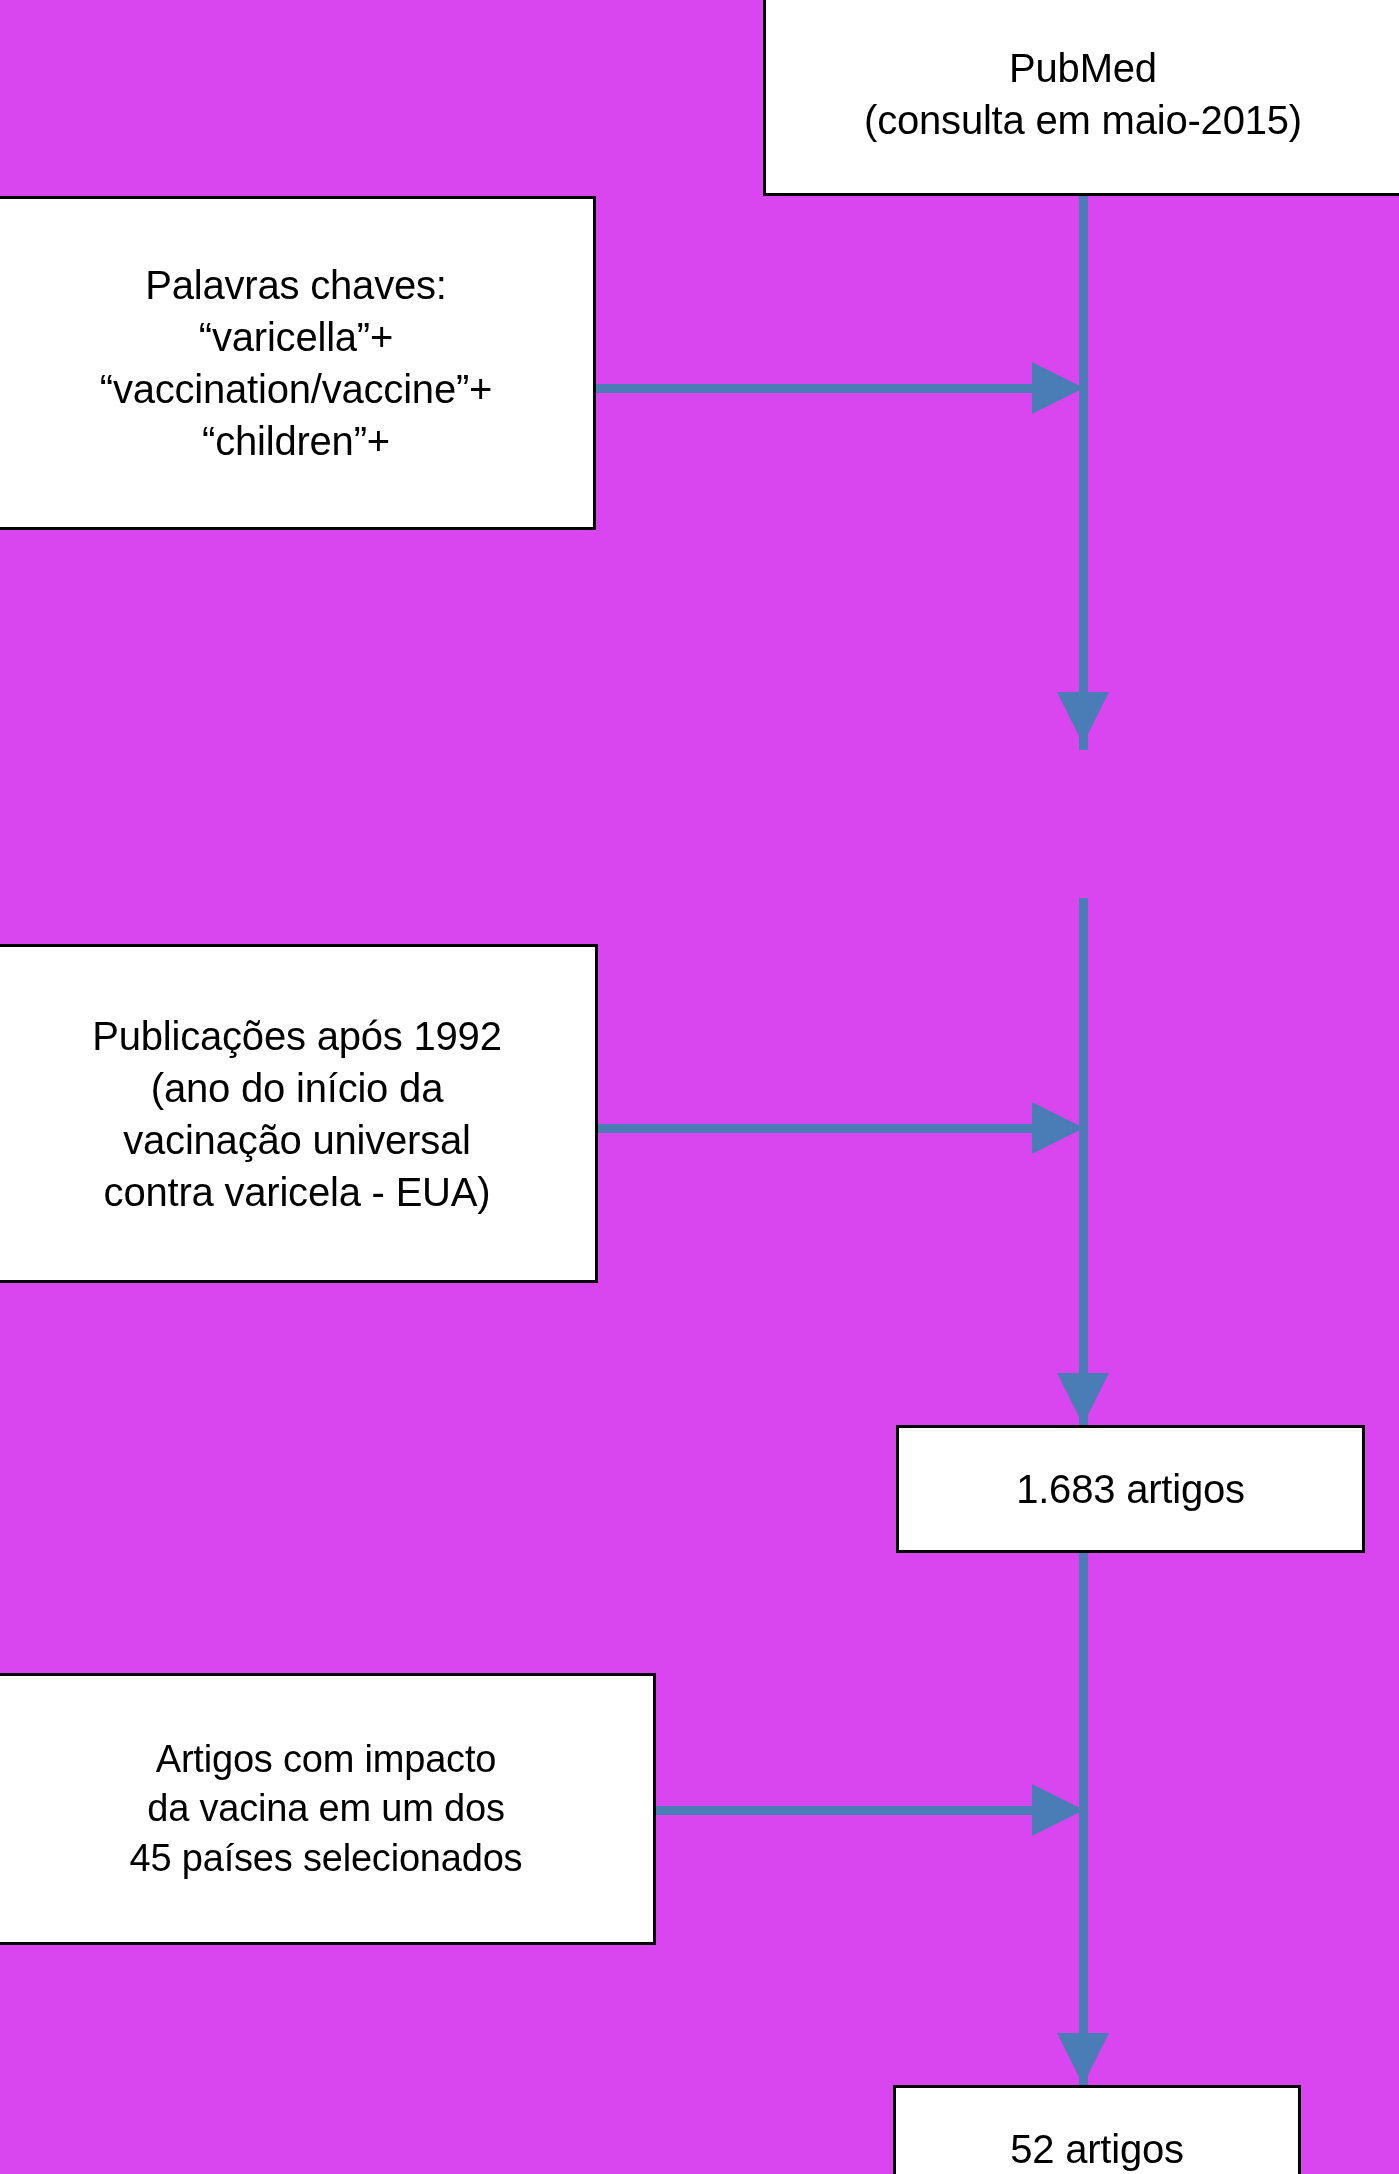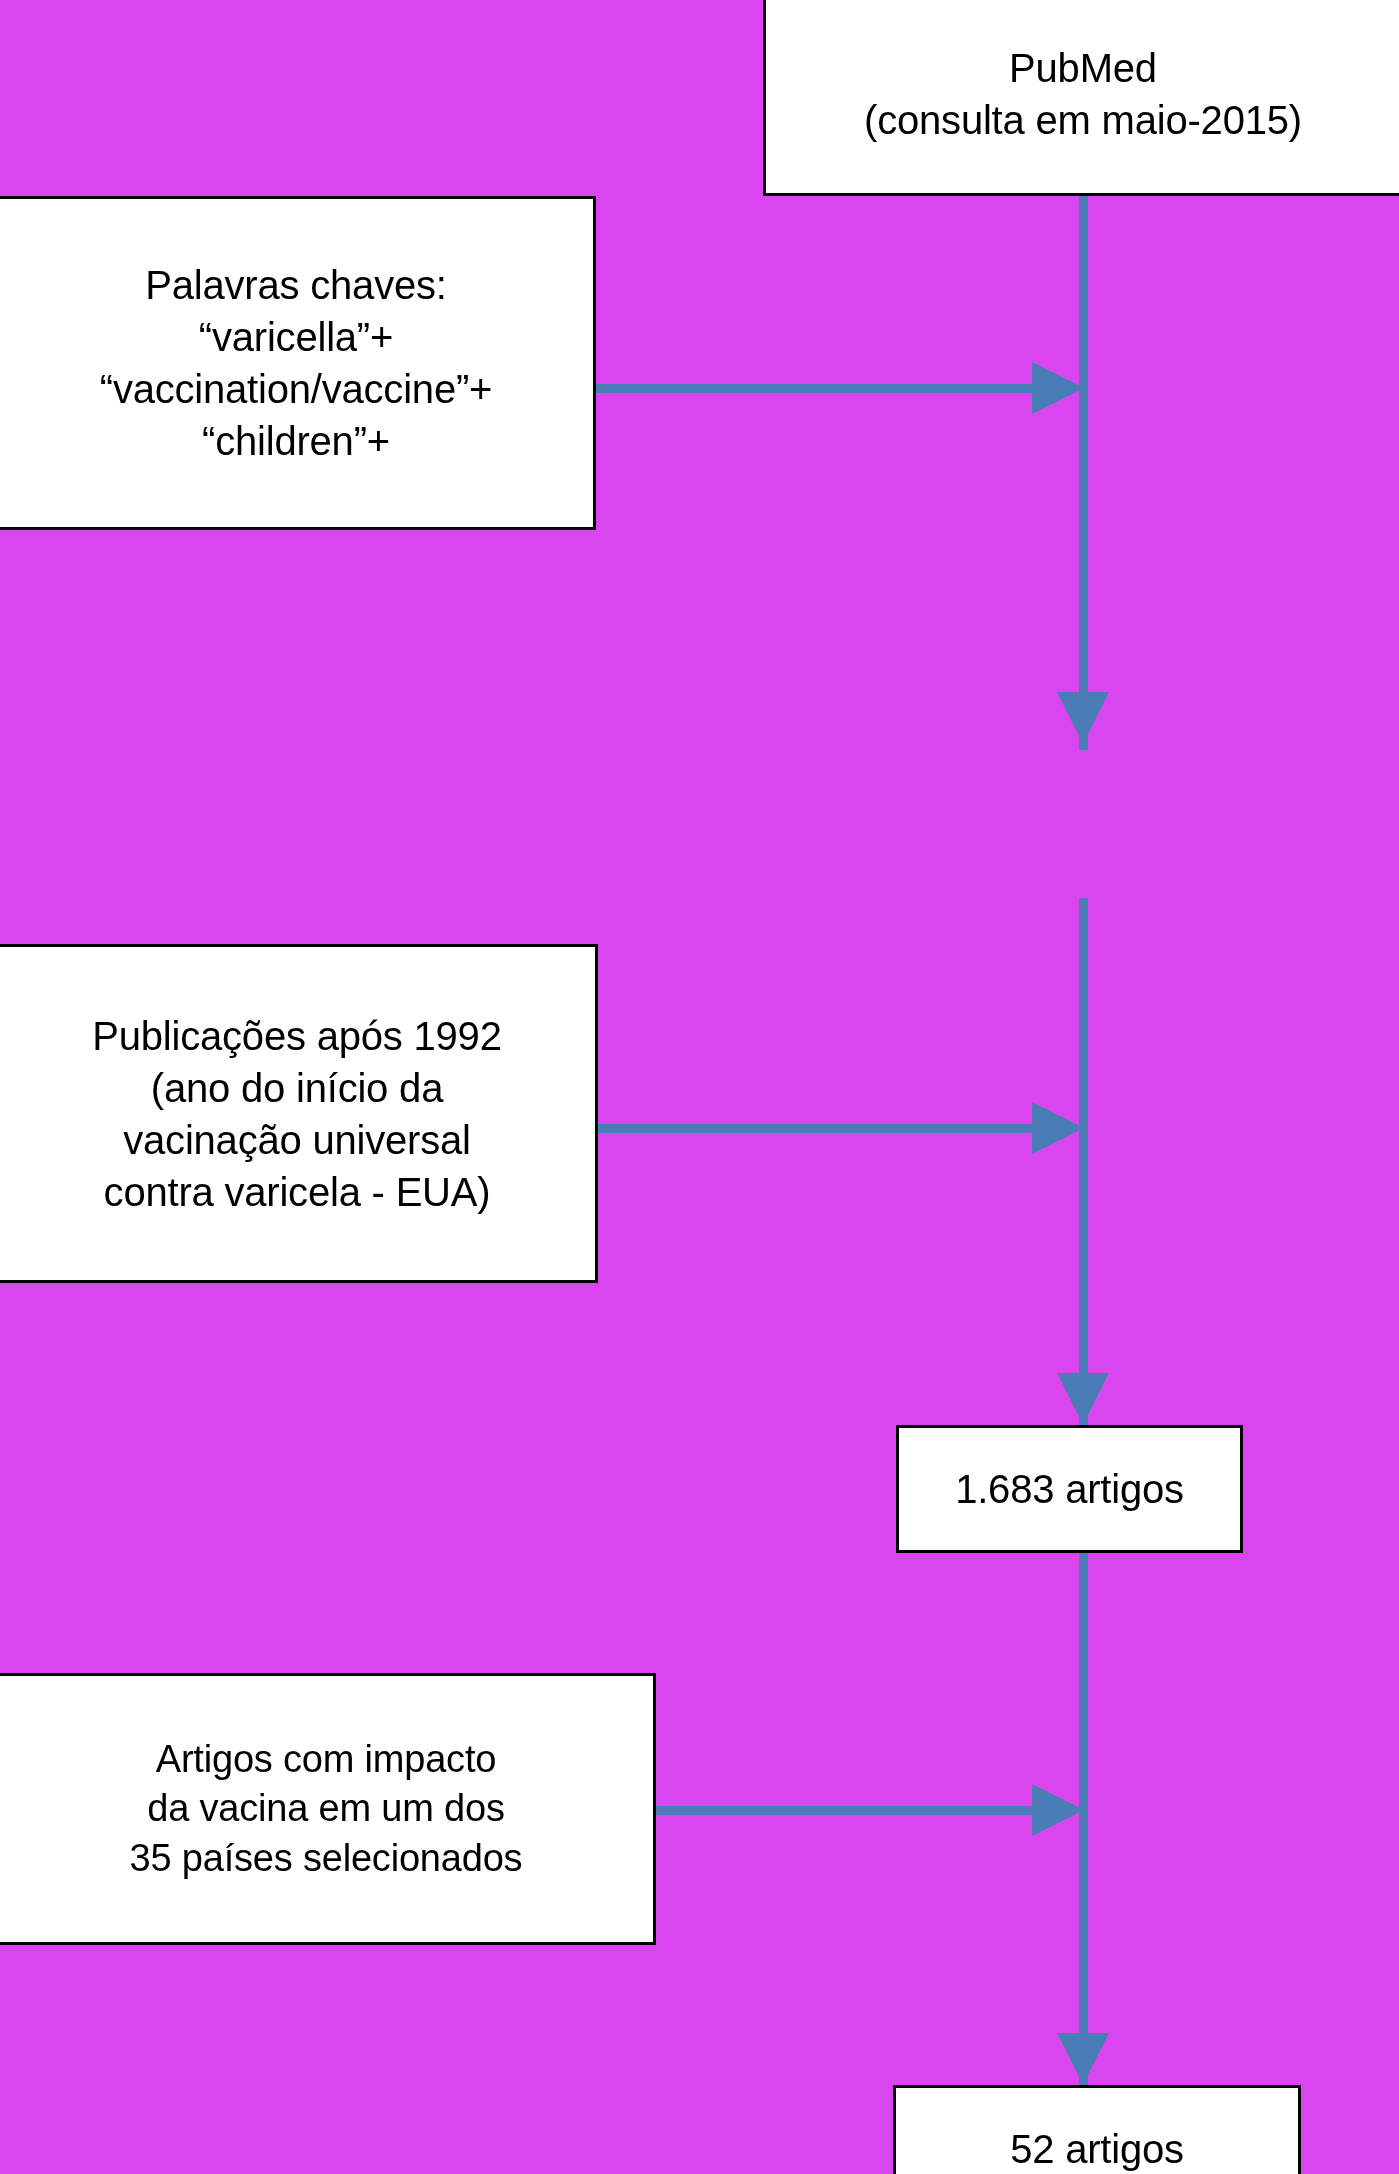--- a/index.html
+++ b/index.html
@@ -31,21 +31,21 @@
     display: block;
     line-height: 1.30;
     white-space: pre-line;
     letter-spacing: -0.2px;
   }
   
   #box-source      { left: 763px; top: -8px;   width: 640px;  height: 204px; font-size: 40px; }
   #box-keywords    { left: -4px;  top: 196px;  width: 600px;  height: 334px; font-size: 40px; }
   #box-count-1     { left: 878px; top: 744px;  width: 456px;  height: 158px; font-size: 40px; }
   #box-after1995   { left: -4px;  top: 944px;  width: 602px;  height: 339px; font-size: 40px; }
-  #box-count-2     { left: 896px; top: 1425px; width: 347px;  height: 128px; font-size: 40px; }
+  #box-count-2     { left: 896px; top: 1425px; width: 469px;  height: 128px; font-size: 40px; }
   #box-impact      { left: -4px;  top: 1673px; width: 660px;  height: 272px; font-size: 38px; }
   #box-count-3     { left: 893px; top: 2085px; width: 408px;  height: 128px; font-size: 40px; }
 
   
   .vline {
     position: absolute;
     width: 9px;
     background: #4a7cb5;
     z-index: 1;
   }
@@ -117,20 +117,20 @@
 contra varicela - EUA)</span>
   </div>
 
   <div class="node" id="box-count-2">
     <span class="node-text">1.683 artigos</span>
   </div>
 
   <div class="node" id="box-impact">
     <span class="node-text">Artigos com impacto
 da vacina em um dos
-35 países selecionados</span>
+45 países selecionados</span>
   </div>
 
   <div class="node" id="box-count-3">
     <span class="node-text">52 artigos</span>
   </div>
 
 </div>
 
 </body></html>

